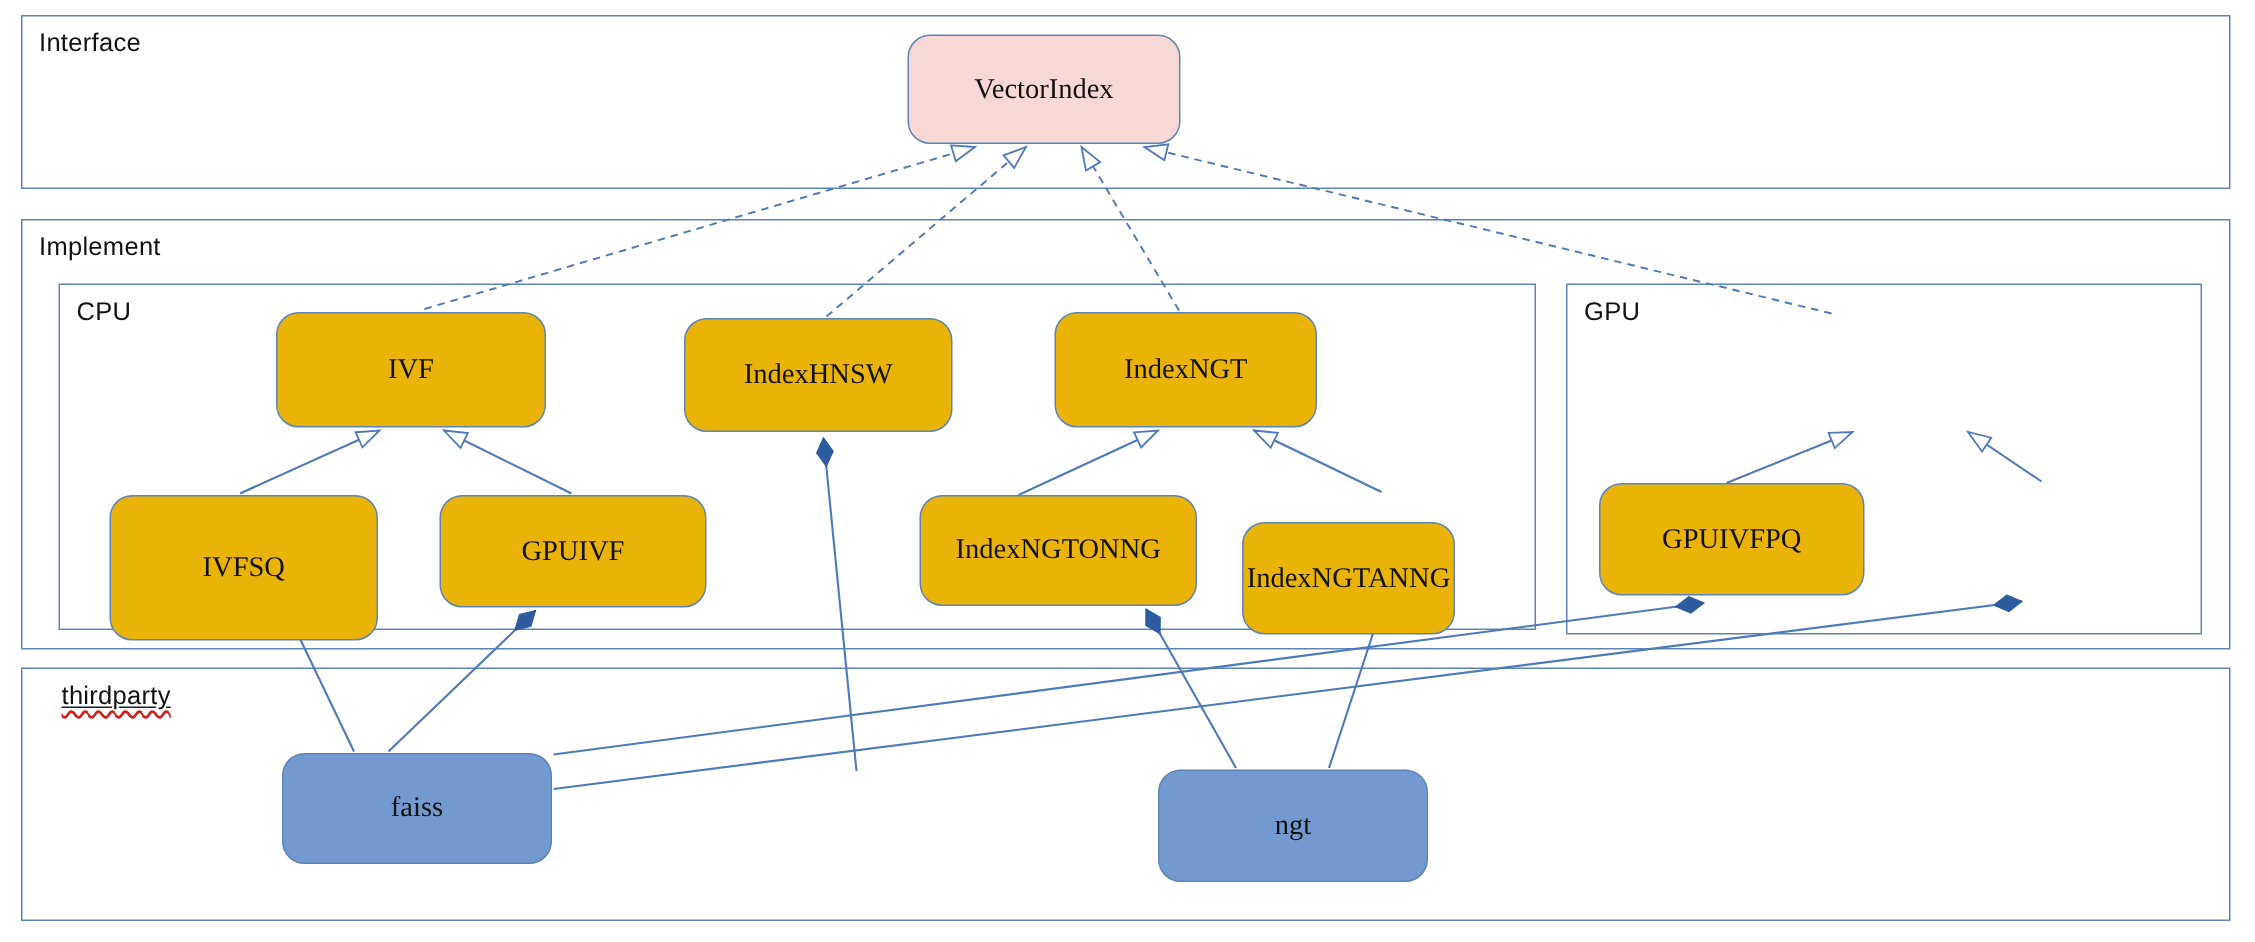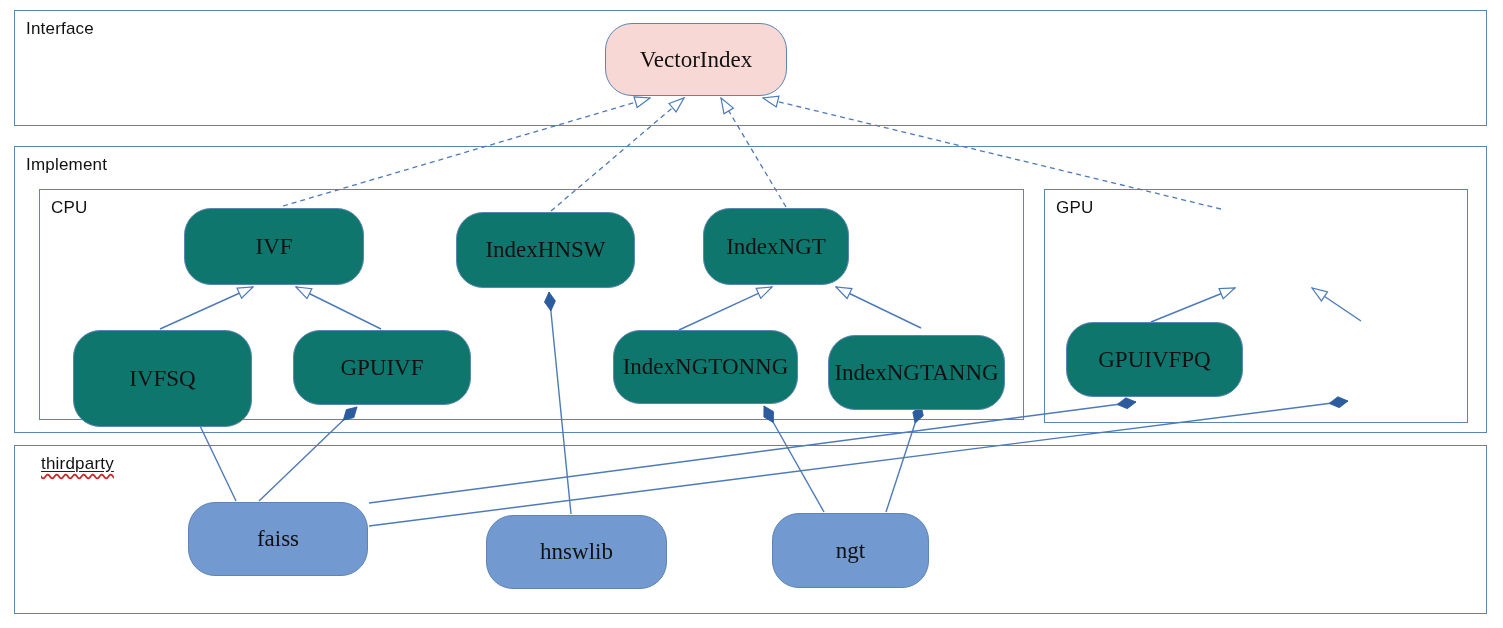--- a/index.html
+++ b/index.html
@@ -11,27 +11,27 @@
     position:absolute; border:1.6px solid #5c85b5; background:transparent;
     box-sizing:border-box; z-index:1;
   }
   .clabel {
     position:absolute; top:8px; left:11px; font-size:17px; color:#111111;
     letter-spacing:0.2px;
   }
   .u1 { text-decoration:underline solid #222222; text-underline-offset:2px; }
   .u2 { text-decoration:underline wavy #cc2222; text-underline-offset:4px;margin-left:15px; }
   .node {
-    position:absolute; border:1.7px solid #5c85b5; border-radius:27px;
+    position:absolute; border:1.7px solid #5c85b5; border-radius:15px;
     display:flex; align-items:center; justify-content:center;
     box-sizing:border-box; z-index:3;
-    font-family:"Liberation Serif", serif; font-size:23px; color:#111111;
+    font-family:"Liberation Serif", serif; font-size:19px; color:#111111;
   }
   .node.pink  { background:#f8d8d5; }
-  .node.green { background:#0f766e; }
+  .node.green { background:#eab308; }
   .node.blue  { background:#7299d0; }
   svg.edges { position:absolute; left:0; top:0; z-index:2; pointer-events:none; }
   svg.edges line { stroke:#4d7ab8; stroke-width:1.4; }
   svg.edges line.dashed { stroke-dasharray:5 4; stroke-width:1.3; }
 </style>
 </head>
 <body>
 
 <div class="stage">
 
@@ -89,43 +89,40 @@
   <div class="node pink" style="left:605px;top:23px;width:182px;height:73px">
     <span>VectorIndex</span>
   </div>
 
   <div class="node green" style="left:184px;top:208px;width:180px;height:77px">
     <span>IVF</span>
   </div>
   <div class="node green" style="left:456px;top:212px;width:179px;height:76px">
     <span>IndexHNSW</span>
   </div>
-  <div class="node green" style="left:703px;top:208px;width:146px;height:77px">
+  <div class="node green" style="left:703px;top:208px;width:175px;height:77px">
     <span>IndexNGT</span>
   </div>
   <div class="node green" style="left:73px;top:330px;width:179px;height:97px">
     <span>IVFSQ</span>
   </div>
   <div class="node green" style="left:293px;top:330px;width:178px;height:75px">
     <span>GPUIVF</span>
   </div>
   <div class="node green" style="left:613px;top:330px;width:185px;height:74px">
     <span>IndexNGTONNG</span>
   </div>
-  <div class="node green" style="left:828px;top:335px;width:177px;height:75px">
+  <div class="node green" style="left:828px;top:348px;width:142px;height:75px">
     <span>IndexNGTANNG</span>
   </div>
 
   <div class="node green" style="left:1066px;top:322px;width:177px;height:75px">
     <span>GPUIVFPQ</span>
   </div>
 
   <div class="node blue" style="left:188px;top:502px;width:180px;height:74px">
     <span>faiss</span>
   </div>
-  <div class="node blue" style="left:486px;top:515px;width:181px;height:74px">
-    <span>hnswlib</span>
-  </div>
-  <div class="node blue" style="left:772px;top:513px;width:157px;height:75px">
+  <div class="node blue" style="left:772px;top:513px;width:180px;height:75px">
     <span>ngt</span>
   </div>
 
 </div>
 
 </body></html>

